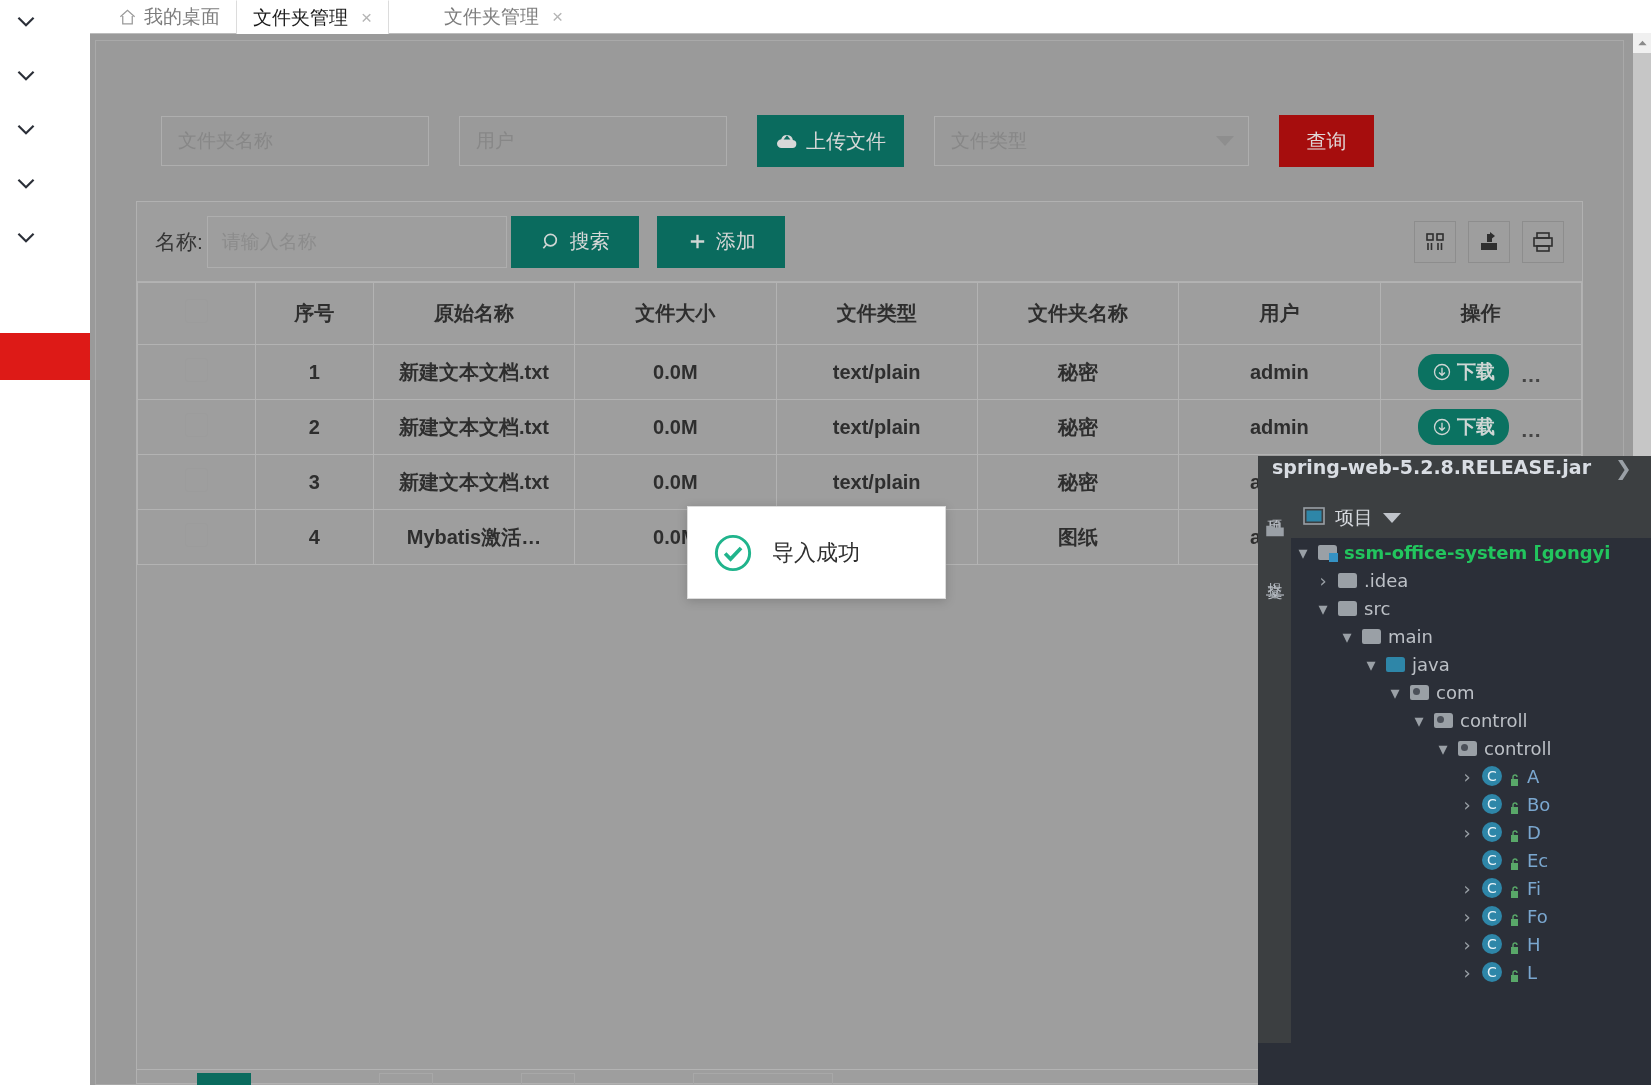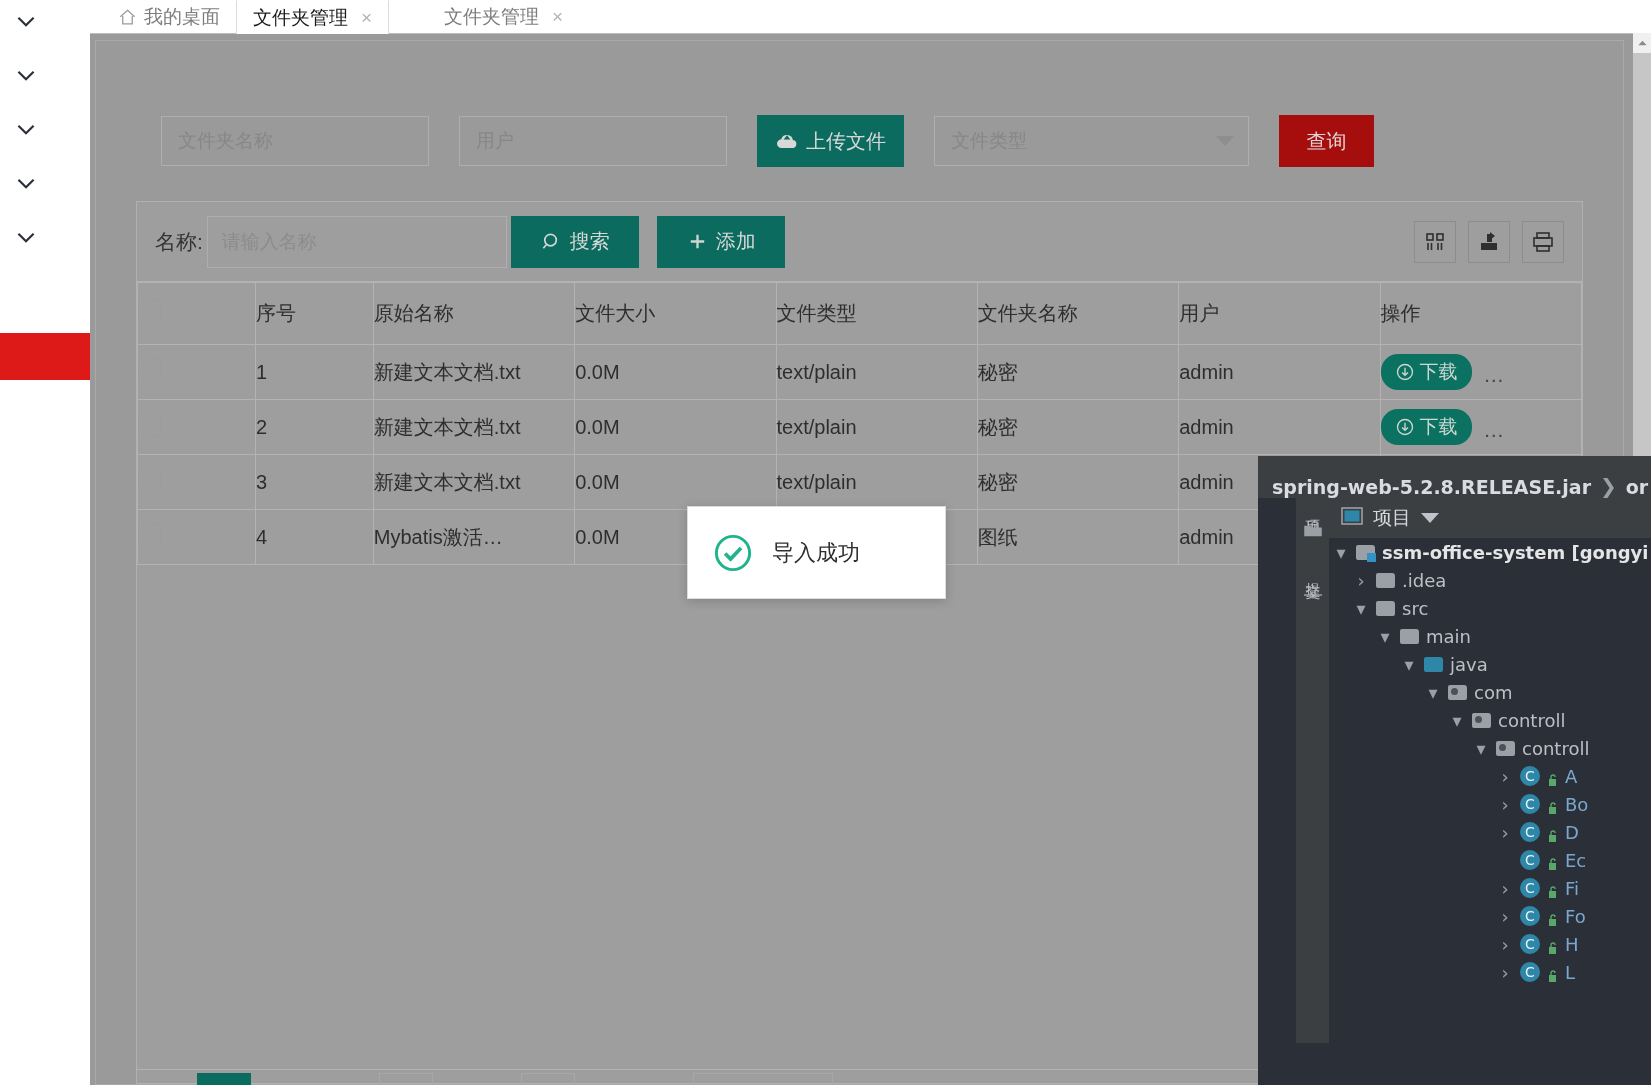--- a/index.html
+++ b/index.html
@@ -113,22 +113,22 @@
   }
   .ico-btn {
     width: 42px; height: 42px; border: 1px solid #8d8d8d; background: transparent;
     display:flex; align-items:center; justify-content:center; margin-left: 12px;
   }
   .ico-btn svg { width: 24px; height: 24px; }
 
   
   table.grid { width: 100%; border-collapse: collapse; table-layout: fixed; }
   table.grid th, table.grid td {
-    border: 1px solid #b3b3b3; height: 55px; text-align: left;
-    font-size: 20px; color: #2e2e2e; font-weight: normal;
+    border: 1px solid #b3b3b3; height: 55px; text-align: center;
+    font-size: 20px; color: #2e2e2e; font-weight: bold;
   }
   table.grid th { height: 62px; }
   .cb { width: 23px; height: 24px; border: 1px solid #9c9c9c; border-radius: 3px;
         display:inline-block; background: transparent; }
   .lnk { color: #2a63ad; border-radius: 8px; }
   .redtxt { color: #c22020; }
   .dl-btn {
     display: inline-flex; align-items: center; gap: 5px;
     background: #0b7261; color: #cfd6d4; border-radius: 17px;
     padding: 5px 14px; font-size: 19px;
@@ -174,26 +174,26 @@
     font-family: "DejaVu Sans", "Liberation Sans", sans-serif;
     overflow: hidden;
   }
   .ide-menu {
     height: 42px; display: flex; align-items: center; gap: 16px;
     padding-left: 10px; background: #3c3f41; color: #c9ccd1; font-size: 19px;
     white-space: nowrap;
   }
   .ij-logo { width: 28px; height: 28px; flex: 0 0 28px; }
   .ide-crumb {
-    height: 42px; display: flex; align-items: flex-end; gap: 9px;
+    height: 42px; display: flex; align-items: flex-start; gap: 24px;
     padding-left: 14px; background: #3c3f41;
     color: #d9dde3; font-size: 19px; font-weight: bold; white-space: nowrap;
   }
   .crumb-sep { color: #9aa0a6; font-weight: normal; font-size: 20px; }
-  .ide-main { display: flex; height: 545px; padding-left: 38px; }
+  .ide-main { display: flex; height: 545px; }
   .ide-rail {
     width: 33px; background: #3c3f41; color: #b7bcc3;
     display: flex; flex-direction: column; align-items: center;
     padding-top: 10px; gap: 14px; font-size: 15px;
   }
   .rail-vert { writing-mode: vertical-rl; letter-spacing: 1px; }
   .ide-tree { flex: 1; background: #2b2f38; padding-top: 0; overflow: hidden; }
   .tree-head {
     height: 40px; display:flex; align-items:center; gap:10px;
     padding-left: 12px; background: #3c3f41; color: #d5d8dd; font-size: 19px;
@@ -208,21 +208,21 @@
   .folder.blue { background: #2e86a8; }
   .folder.src::after { content:""; position:absolute; right:-1px; bottom:-2px;
             width: 9px; height: 9px; background: #3592c4; }
   .folder.pkg::after { content:""; position:absolute; left:3px; top:3px;
             width: 7px; height: 7px; background: #4b5059; border-radius: 50%; }
   .cls { width: 20px; height: 20px; border-radius: 50%; background: #2e86a8;
          color: #e7f2f7; font-size: 14px; display:flex; align-items:center;
          justify-content:center; flex: 0 0 20px; }
   .lock { width: 11px; height: 13px; flex: 0 0 11px; }
   .blue-name { color: #7aa7cf; }
-  .bold { font-weight: bold; color: #e5e5e5; }
+  .bold { font-weight: bold; color: #22c55e; }
 </style>
 </head>
 <body>
 
 <div id="root">
 
   <div class="sidebar">
     <div class="side-chev" style="top:3px">
       <svg viewBox="0 0 24 24" fill="none" stroke="#2b2f38" stroke-width="2">
           <path d="M5 9l7 7 7-7"></path>

